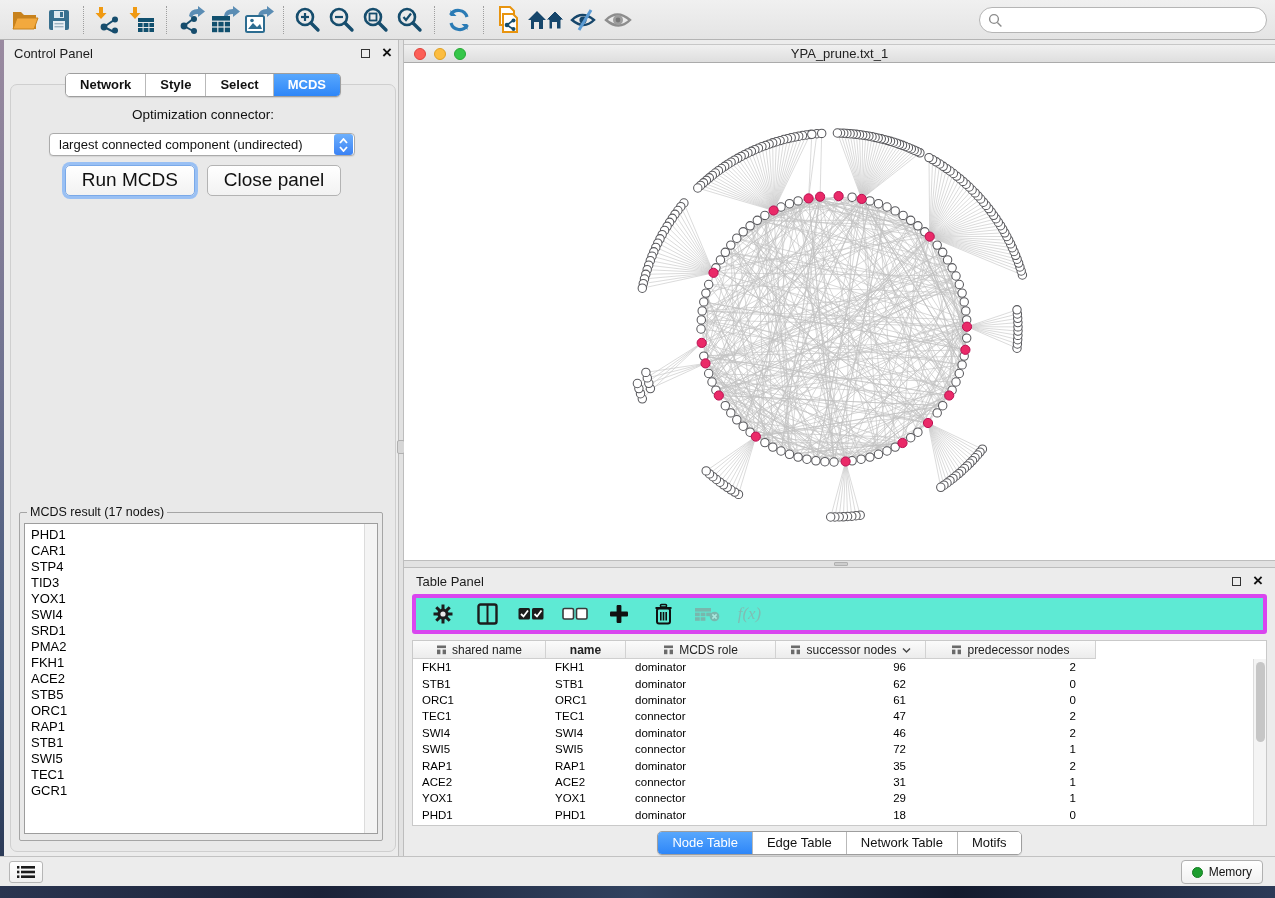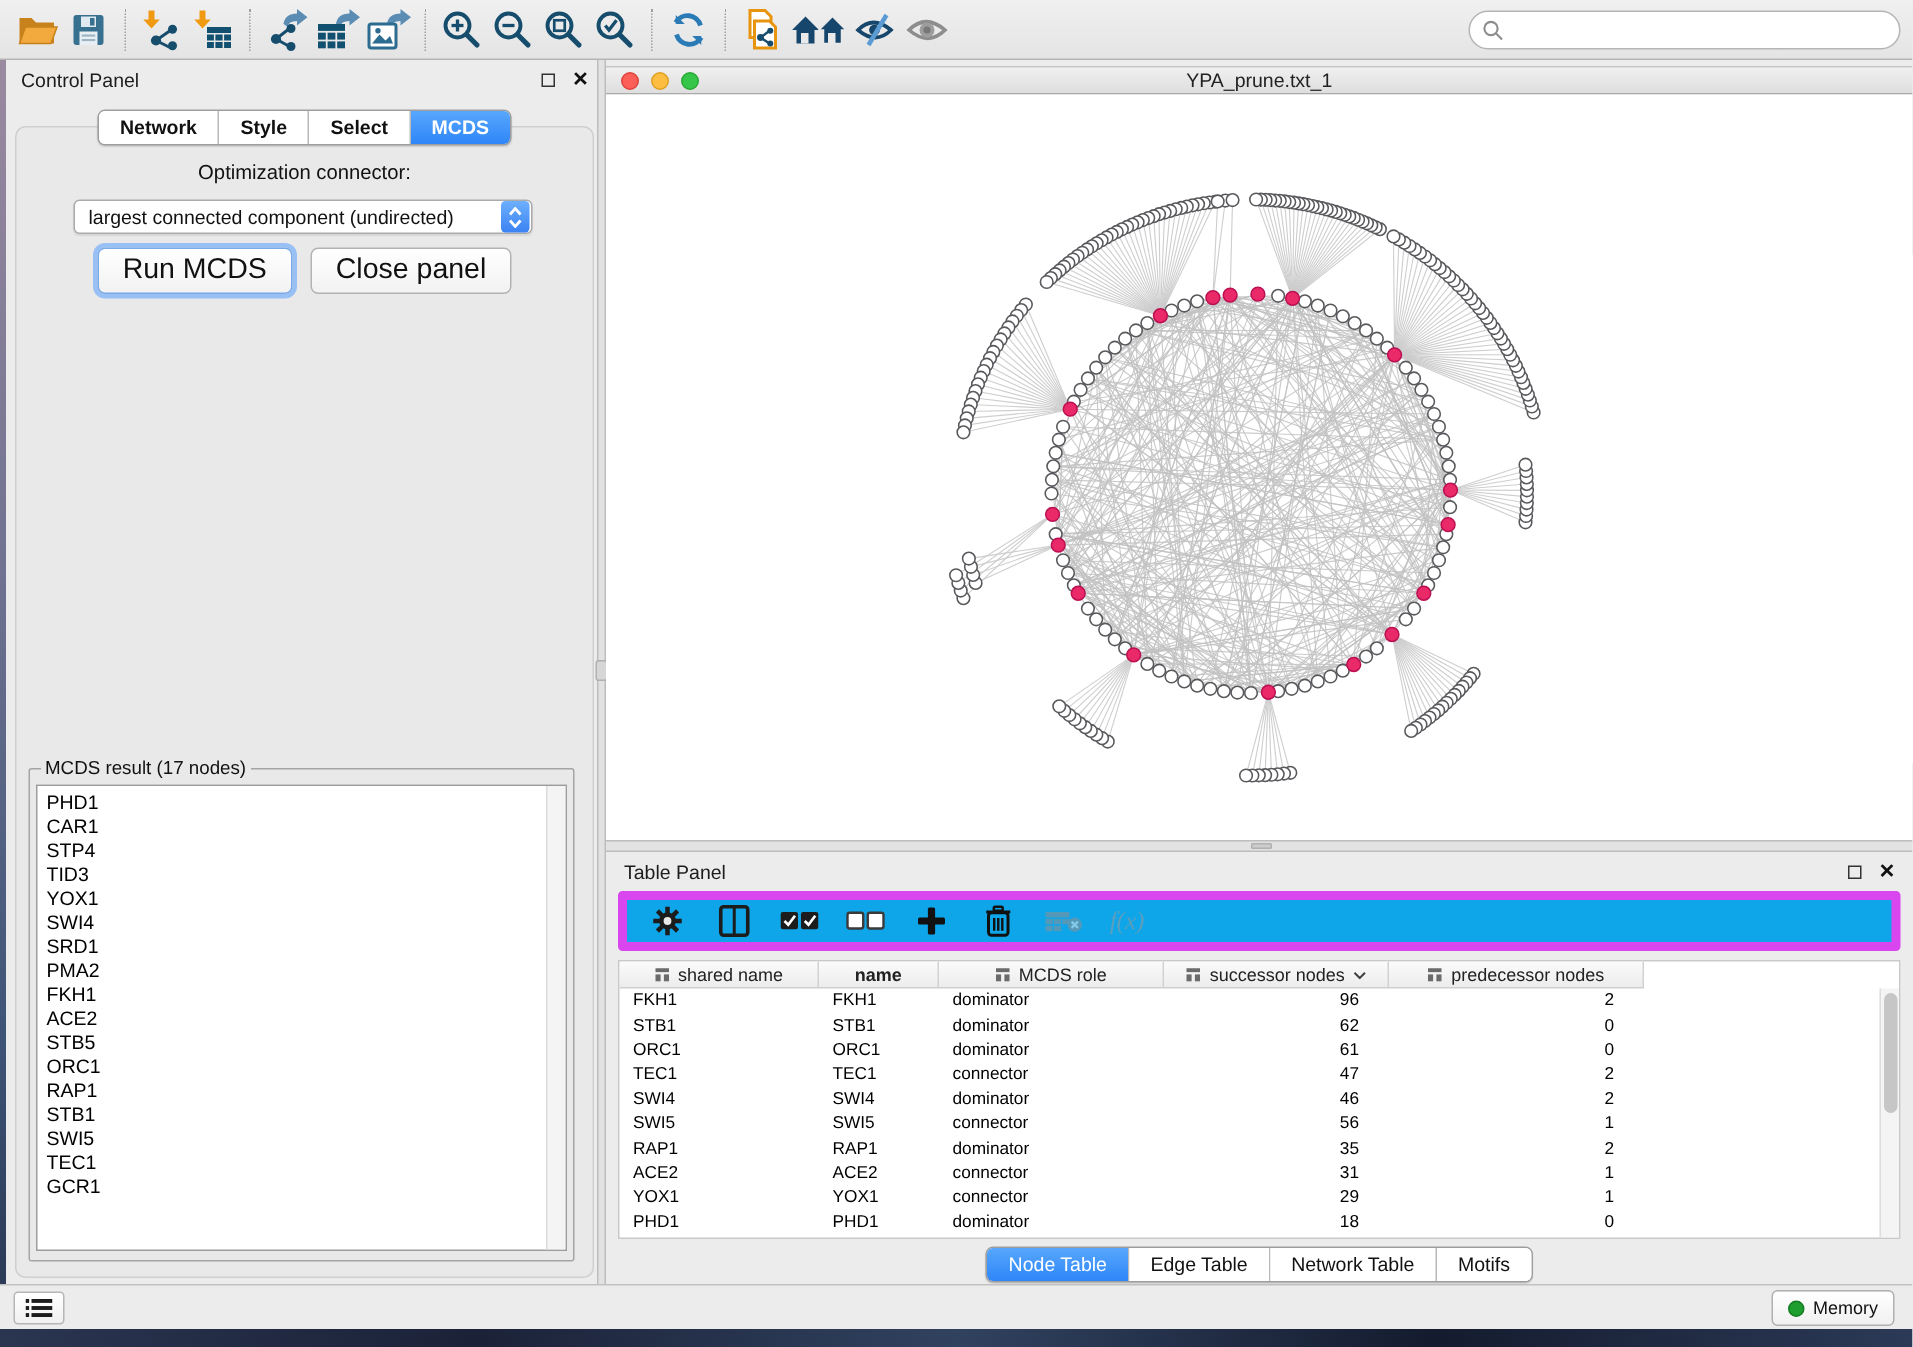--- a/index.html
+++ b/index.html
@@ -80,22 +80,22 @@
   .light { width:12px; height:12px; border-radius:50%; cursor:pointer; }
   .light.red { background:#fc5f57; border:1px solid #df433c; }
   .light.yellow { background:#fcbd40; border:1px solid #dfa023; }
   .light.green { background:#35c649; border:1px solid #27a835; }
   .net-title { position:absolute; left:0; right:0; text-align:center; font-size:13px; color:#222; }
   .net-canvas { position:absolute; left:0; right:0; top:23px; height:497px; background:#fff; }
   .net-canvas svg { display:block; }
 
   
   .table-panel { position:absolute; left:0; right:0; top:528px; bottom:0; background:#ececec; }
-  .tp-toolbar { position:absolute; left:8px; right:8px; top:26px; height:40px; background:#0ea5e9;
-    border:6px solid #d946ef; border-radius:3px; display:flex; align-items:center; padding-left:12px; gap:14px; }
+  .tp-toolbar { position:absolute; left:8px; right:8px; top:26px; height:40px; background:#5eead4;
+    border:4px solid #d946ef; border-radius:3px; display:flex; align-items:center; padding-left:12px; gap:14px; }
   .tp-tool { width:30px; height:30px; display:flex; align-items:center; justify-content:center;
     background:transparent; border:none; cursor:pointer; }
   .tp-tool.disabled { opacity:.55; cursor:default; }
 
   .table-wrap { position:absolute; left:8px; right:8px; top:72px; height:186px; background:#fff;
     border:1px solid #c9c9c9; overflow:hidden; }
   .thead { position:absolute; left:0; top:0; height:18px; display:flex;
     background:linear-gradient(#fbfbfb,#ececec); border-bottom:1px solid #cfcfcf; }
   .th { display:flex; align-items:center; justify-content:center; gap:5px; font-size:12px; color:#222;
     border-right:1px solid #d2d2d2; cursor:pointer; }
@@ -1363,21 +1363,21 @@
                 <div class="td left" style="width: 133px;">SWI4</div>
                 <div class="td left" style="width: 80px;">SWI4</div>
                 <div class="td left" style="width: 150px;">dominator</div>
                 <div class="td right" style="width: 150px;">46</div>
                 <div class="td right" style="width: 170px;">2</div>
               </div>
               <div class="trow">
                 <div class="td left" style="width: 133px;">SWI5</div>
                 <div class="td left" style="width: 80px;">SWI5</div>
                 <div class="td left" style="width: 150px;">connector</div>
-                <div class="td right" style="width: 150px;">56</div>
+                <div class="td right" style="width: 150px;">72</div>
                 <div class="td right" style="width: 170px;">1</div>
               </div>
               <div class="trow">
                 <div class="td left" style="width: 133px;">RAP1</div>
                 <div class="td left" style="width: 80px;">RAP1</div>
                 <div class="td left" style="width: 150px;">dominator</div>
                 <div class="td right" style="width: 150px;">35</div>
                 <div class="td right" style="width: 170px;">2</div>
               </div>
               <div class="trow">

